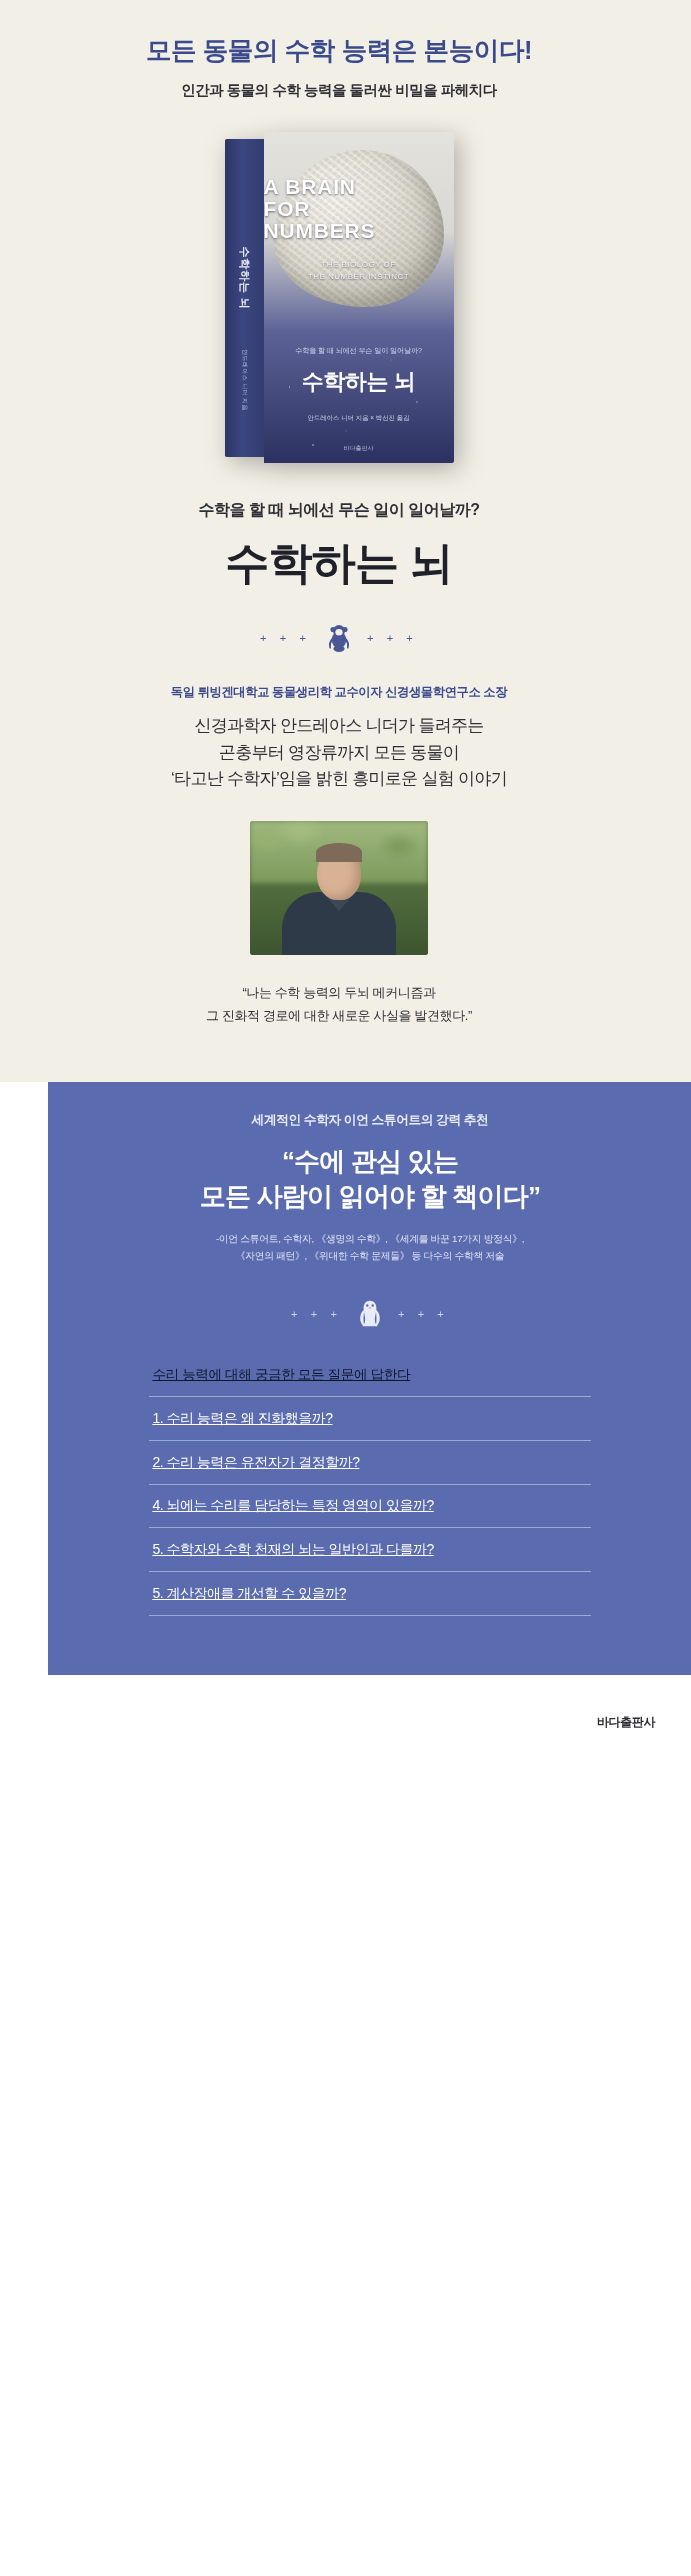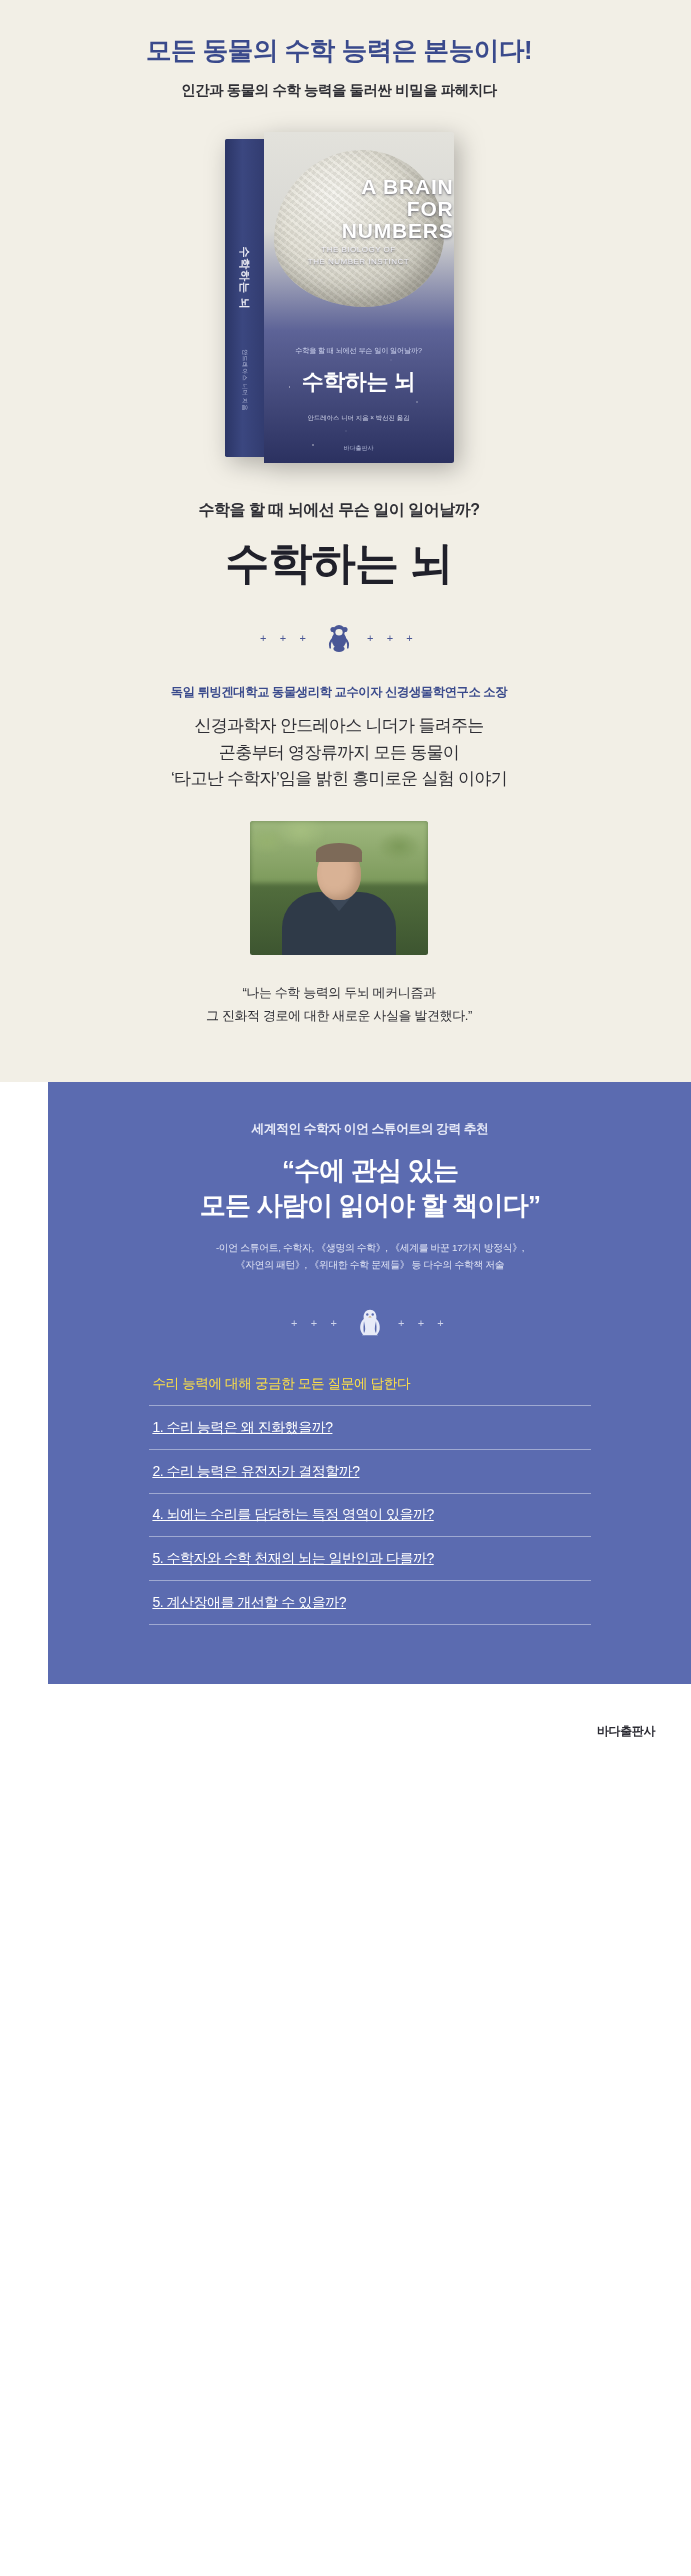--- a/index.html
+++ b/index.html
@@ -96,31 +96,31 @@
     border-radius:inherit;
     background:
       repeating-linear-gradient(38deg, rgba(255,255,255,.75) 0 2.5px, rgba(150,148,138,.22) 2.5px 6px),
       repeating-linear-gradient(-46deg, rgba(255,255,255,.45) 0 1.7px, rgba(140,138,128,.18) 1.7px 5.1px);
     opacity:.55;
     mix-blend-mode:multiply;
   }
   .cover-title {
     position:absolute;
     left:0; right:0; top:44px;
-    text-align:right;
+    text-align:left;
     color:#ffffff;
     font-weight:bold;
     font-size:21px;
     line-height:1.05;
     letter-spacing:0.8px;
     text-shadow:0 0.8px 2.5px rgba(40,40,60,.65);
   }
   .cover-sub {
     position:absolute;
-    left:0; right:0; top:112px;
+    left:0; right:0; top:127px;
     text-align:center;
     color:#f0f0f6;
     font-size:8px;
     line-height:1.5;
     letter-spacing:0.5px;
     text-shadow:0 0.8px 1.7px rgba(30,30,50,.6);
   }
   .cover-q {
     position:absolute;
     left:0; right:0; top:214px;
@@ -274,21 +274,21 @@
     font-size:13px;
     color:#2f2f35;
     letter-spacing:-0.4px;
     line-height:1.8;
     font-weight:500;
   }
 
   
   .sec-blue {
     background:#5b6bb0;
-    padding:39px 0 59px 0;
+    padding:30px 0 59px 0;
     text-align:center;
     color:#ffffff;
     margin-left:48px;
   }
   .rec-label {
     font-size:12.7px;
     font-weight:bold;
     color:#e6e9f7;
     letter-spacing:-0.4px;
     margin-bottom:15.3px;
@@ -321,23 +321,24 @@
     letter-spacing:5.1px;
   }
 
   .qa-wrap {
     width:442px;
     margin:0 auto;
     text-align:left;
   }
   .qa-intro {
     font-size:13.6px;
-    color:#fde047;
+    color:#0f172a;
     letter-spacing:-0.4px;
     padding:0 0 12px 3.4px;
+    text-decoration:underline;
   }
   .qa-item {
     font-size:14px;
     color:#ffffff;
     letter-spacing:-0.5px;
     padding:12.7px 3.4px 12px 3.4px;
     border-top:0.8px solid rgba(255,255,255,.42);
     text-decoration:underline;
   }
   .qa-item:last-child { border-bottom:0.8px solid rgba(255,255,255,.42); }

